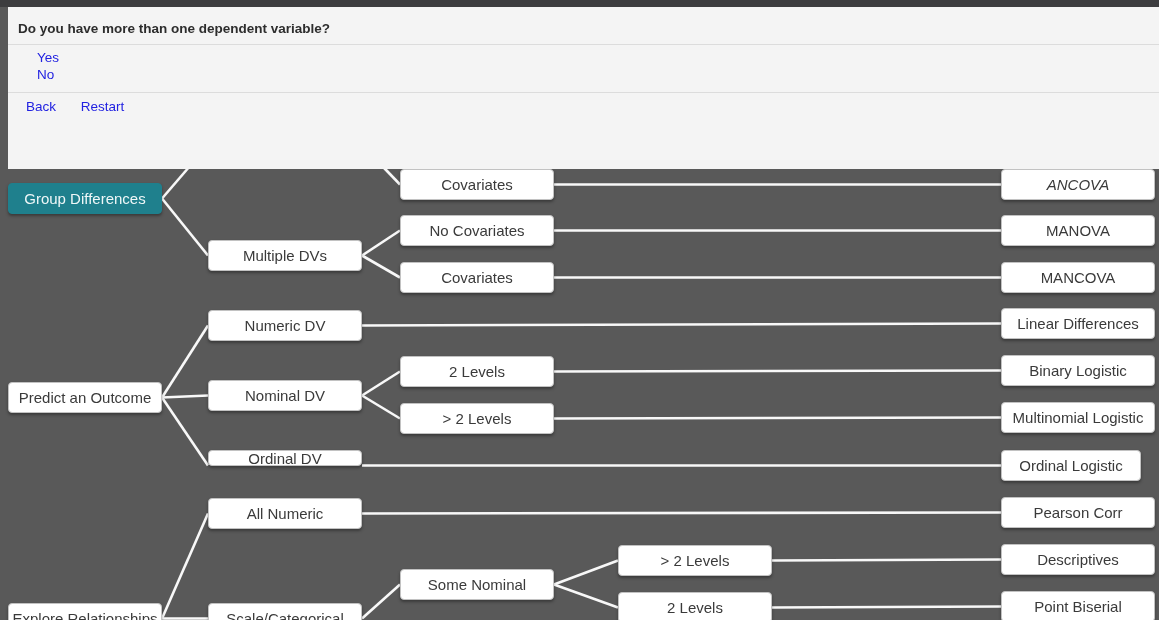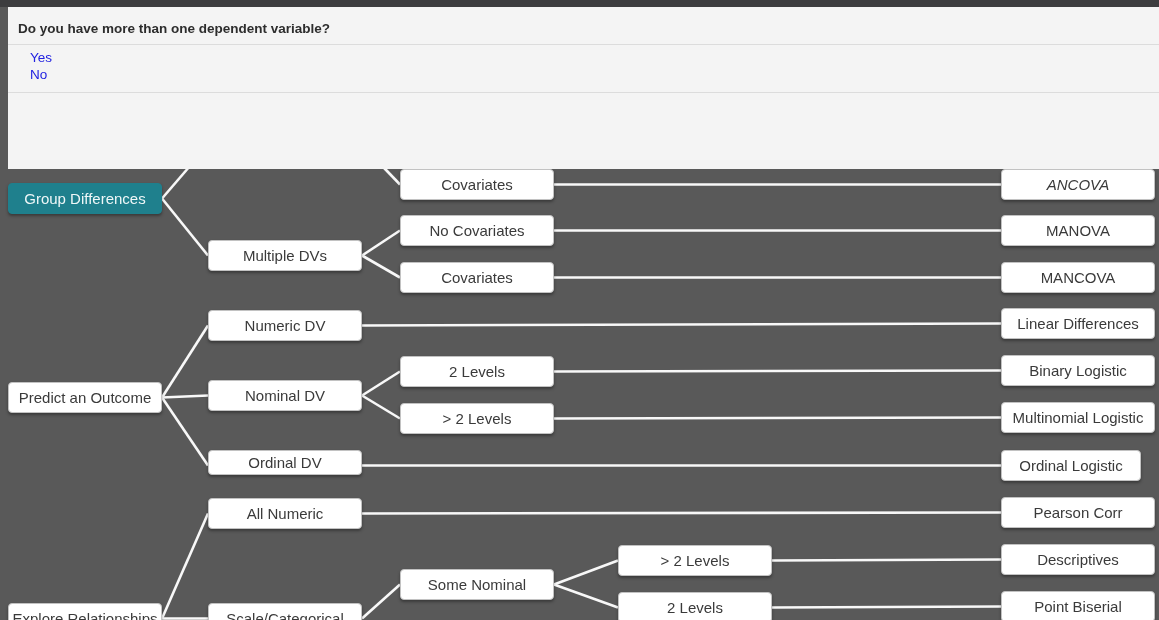--- a/index.html
+++ b/index.html
@@ -45,21 +45,21 @@
     font-size:13.5px;
     color:#2D2D2D;
   }
   .question{
     margin:14px 12px 0 10px;
     padding-bottom:8px;
     font-weight:bold;
     line-height:15px;
   }
   .sep{border-top:1px solid #DCDCDC;height:0;}
-  .options{padding:4px 0 9px 22px;text-align:right;}
+  .options{padding:4px 0 9px 29px;text-align:right;}
   .options a{display:table;line-height:17px;}
   .navrow{padding:6px 0 0 18px;}
   .navrow a{display:inline-block;line-height:13px;}
   .navrow a + a{margin-left:21px;}
   a.link{color:var(--link);text-decoration:none;cursor:pointer;}
 </style>
 </head>
 <body>
 
 <div class="top-strip"></div>
@@ -92,21 +92,21 @@
     <line x1="772" y1="607.5" x2="1001" y2="606.5" stroke="#F8F8F8" stroke-width="2.6"></line>
   </svg>
 
 <div id="node-layer">
     <div class="node selected" style="left: 8px; top: 183px; width: 154px; height: 31px;">Group Differences</div>
     <div class="node" style="left: 8px; top: 382px; width: 154px; height: 31px;">Predict an Outcome</div>
     <div class="node" style="left: 8px; top: 603px; width: 154px; height: 31px;">Explore Relationships</div>
     <div class="node" style="left: 208px; top: 240px; width: 154px; height: 31px;">Multiple DVs</div>
     <div class="node" style="left: 208px; top: 310px; width: 154px; height: 31px;">Numeric DV</div>
     <div class="node" style="left: 208px; top: 380px; width: 154px; height: 31px;">Nominal DV</div>
-    <div class="node" style="left: 208px; top: 450px; width: 154px; height: 25px;">Ordinal DV</div>
+    <div class="node" style="left: 208px; top: 450px; width: 154px; height: 16px;">Ordinal DV</div>
     <div class="node" style="left: 208px; top: 498px; width: 154px; height: 31px;">All Numeric</div>
     <div class="node" style="left: 208px; top: 603px; width: 154px; height: 31px;">Scale/Categorical</div>
     <div class="node" style="left: 400px; top: 169px; width: 154px; height: 31px;">Covariates</div>
     <div class="node" style="left: 400px; top: 215px; width: 154px; height: 31px;">No Covariates</div>
     <div class="node" style="left: 400px; top: 262px; width: 154px; height: 31px;">Covariates</div>
     <div class="node" style="left: 400px; top: 356px; width: 154px; height: 31px;">2 Levels</div>
     <div class="node" style="left: 400px; top: 403px; width: 154px; height: 31px;">&gt; 2 Levels</div>
     <div class="node" style="left: 400px; top: 569px; width: 154px; height: 31px;">Some Nominal</div>
     <div class="node" style="left: 618px; top: 545px; width: 154px; height: 31px;">&gt; 2 Levels</div>
     <div class="node" style="left: 618px; top: 592px; width: 154px; height: 31px;">2 Levels</div>
@@ -123,13 +123,17 @@
   </div>
 
 <div class="panel">
   <div class="question">Do you have more than one dependent variable?</div>
   <div class="sep"></div>
   <div class="options">
     <a class="link" href="#">Yes</a>
     <a class="link" href="#">No</a>
   </div>
   <div class="sep"></div>
+  <div class="navrow">
+    <a class="link" href="#">Back</a>
+    <a class="link" href="#">Restart</a>
+  </div>
 </div>
 
 </body></html>

